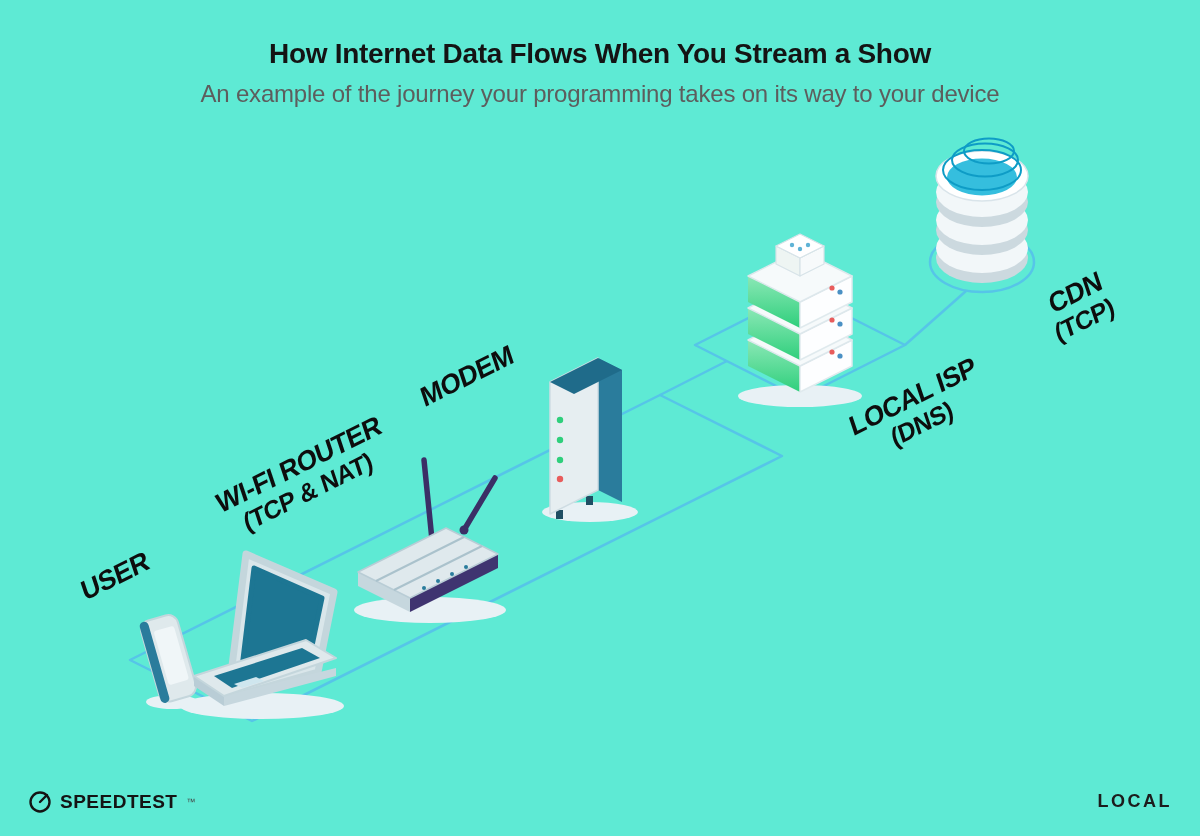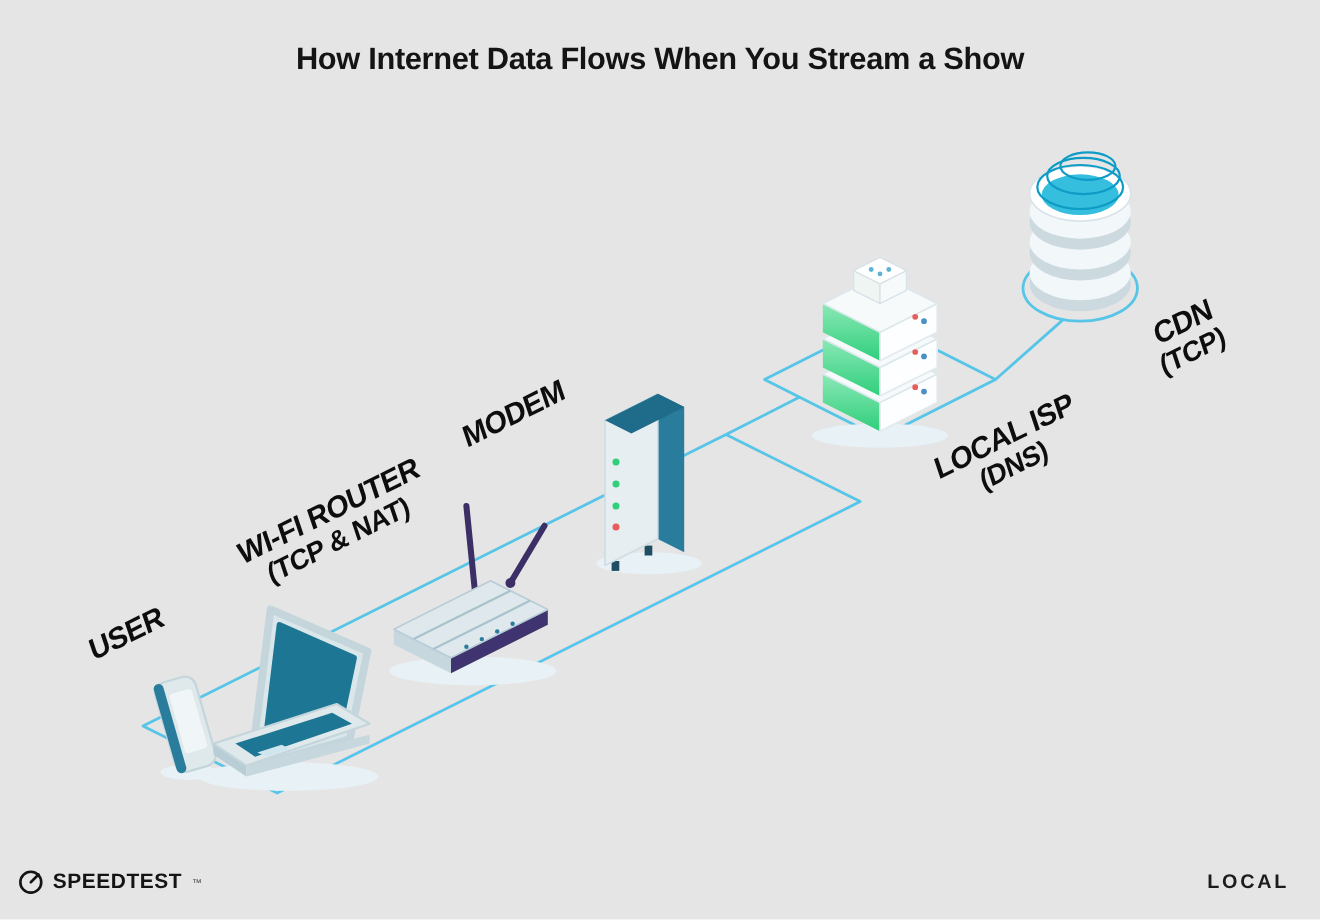--- a/index.html
+++ b/index.html
@@ -1,17 +1,17 @@
 <!DOCTYPE html>
 <html><head>
 <meta charset="utf-8">
 <style>
   html,body{margin:0;padding:0;background:#ffffff;}
   #stage{
-    position:relative;width:1200px;height:836px;background:#e5e5e5;
+    position:relative;width:1200px;height:836px;background:#5eead4;
     overflow:hidden;font-family:"Liberation Sans",sans-serif;
   }
   .title{
     position:absolute;top:38px;left:0;width:1200px;text-align:center;
     font-size:28px;font-weight:700;color:#141414;letter-spacing:-0.3px;
   }
   .subtitle{
     position:absolute;top:80px;left:0;width:1200px;text-align:center;
     font-size:24px;font-weight:400;color:#5d5d5d;letter-spacing:-0.2px;
   }
@@ -22,35 +22,36 @@
     line-height:1.06;letter-spacing:-0.5px;white-space:nowrap;
   }
   .iso-label .l1{display:block;font-size:27px;}
   .iso-label .l2{display:block;font-size:25px;}
   .lbl-user{left:50px;top:562px;width:130px;}
   .lbl-router{left:178px;top:450px;width:250px;}
   .lbl-modem{left:402px;top:362px;width:130px;}
   .lbl-isp{left:797px;top:382px;width:240px;}
   .lbl-cdn{left:1022px;top:278px;width:115px;}
   .footer-left{
-    position:absolute;left:16px;bottom:22px;display:flex;align-items:center;gap:8px;
+    position:absolute;left:28px;bottom:22px;display:flex;align-items:center;gap:8px;
     color:#141414;font-weight:700;font-size:19px;letter-spacing:0.5px;
   }
   .footer-left sup{font-size:9px;font-weight:400;color:#444;margin-left:1px;}
   .footer-right{
     position:absolute;right:28px;bottom:24px;color:#1c1c1c;font-weight:700;
     font-size:18px;letter-spacing:2.5px;
   }
 </style>
 </head>
 <body>
 
 <div id="stage">
 
   <div class="title">How Internet Data Flows When You Stream a Show</div>
+  <div class="subtitle">An example of the journey your programming takes on its way to your device</div>
 
   <svg class="scene" width="1200" height="836" viewBox="0 0 1200 836">
     <defs>
       <linearGradient id="greenFace" x1="0" y1="0" x2="0" y2="1">
         <stop offset="0" stop-color="#8BE8B6"></stop>
         <stop offset="1" stop-color="#2FCF7C"></stop>
       </linearGradient>
     </defs>
 
     <g stroke="#56C5E8" stroke-width="2.5" fill="none" stroke-linejoin="round">

